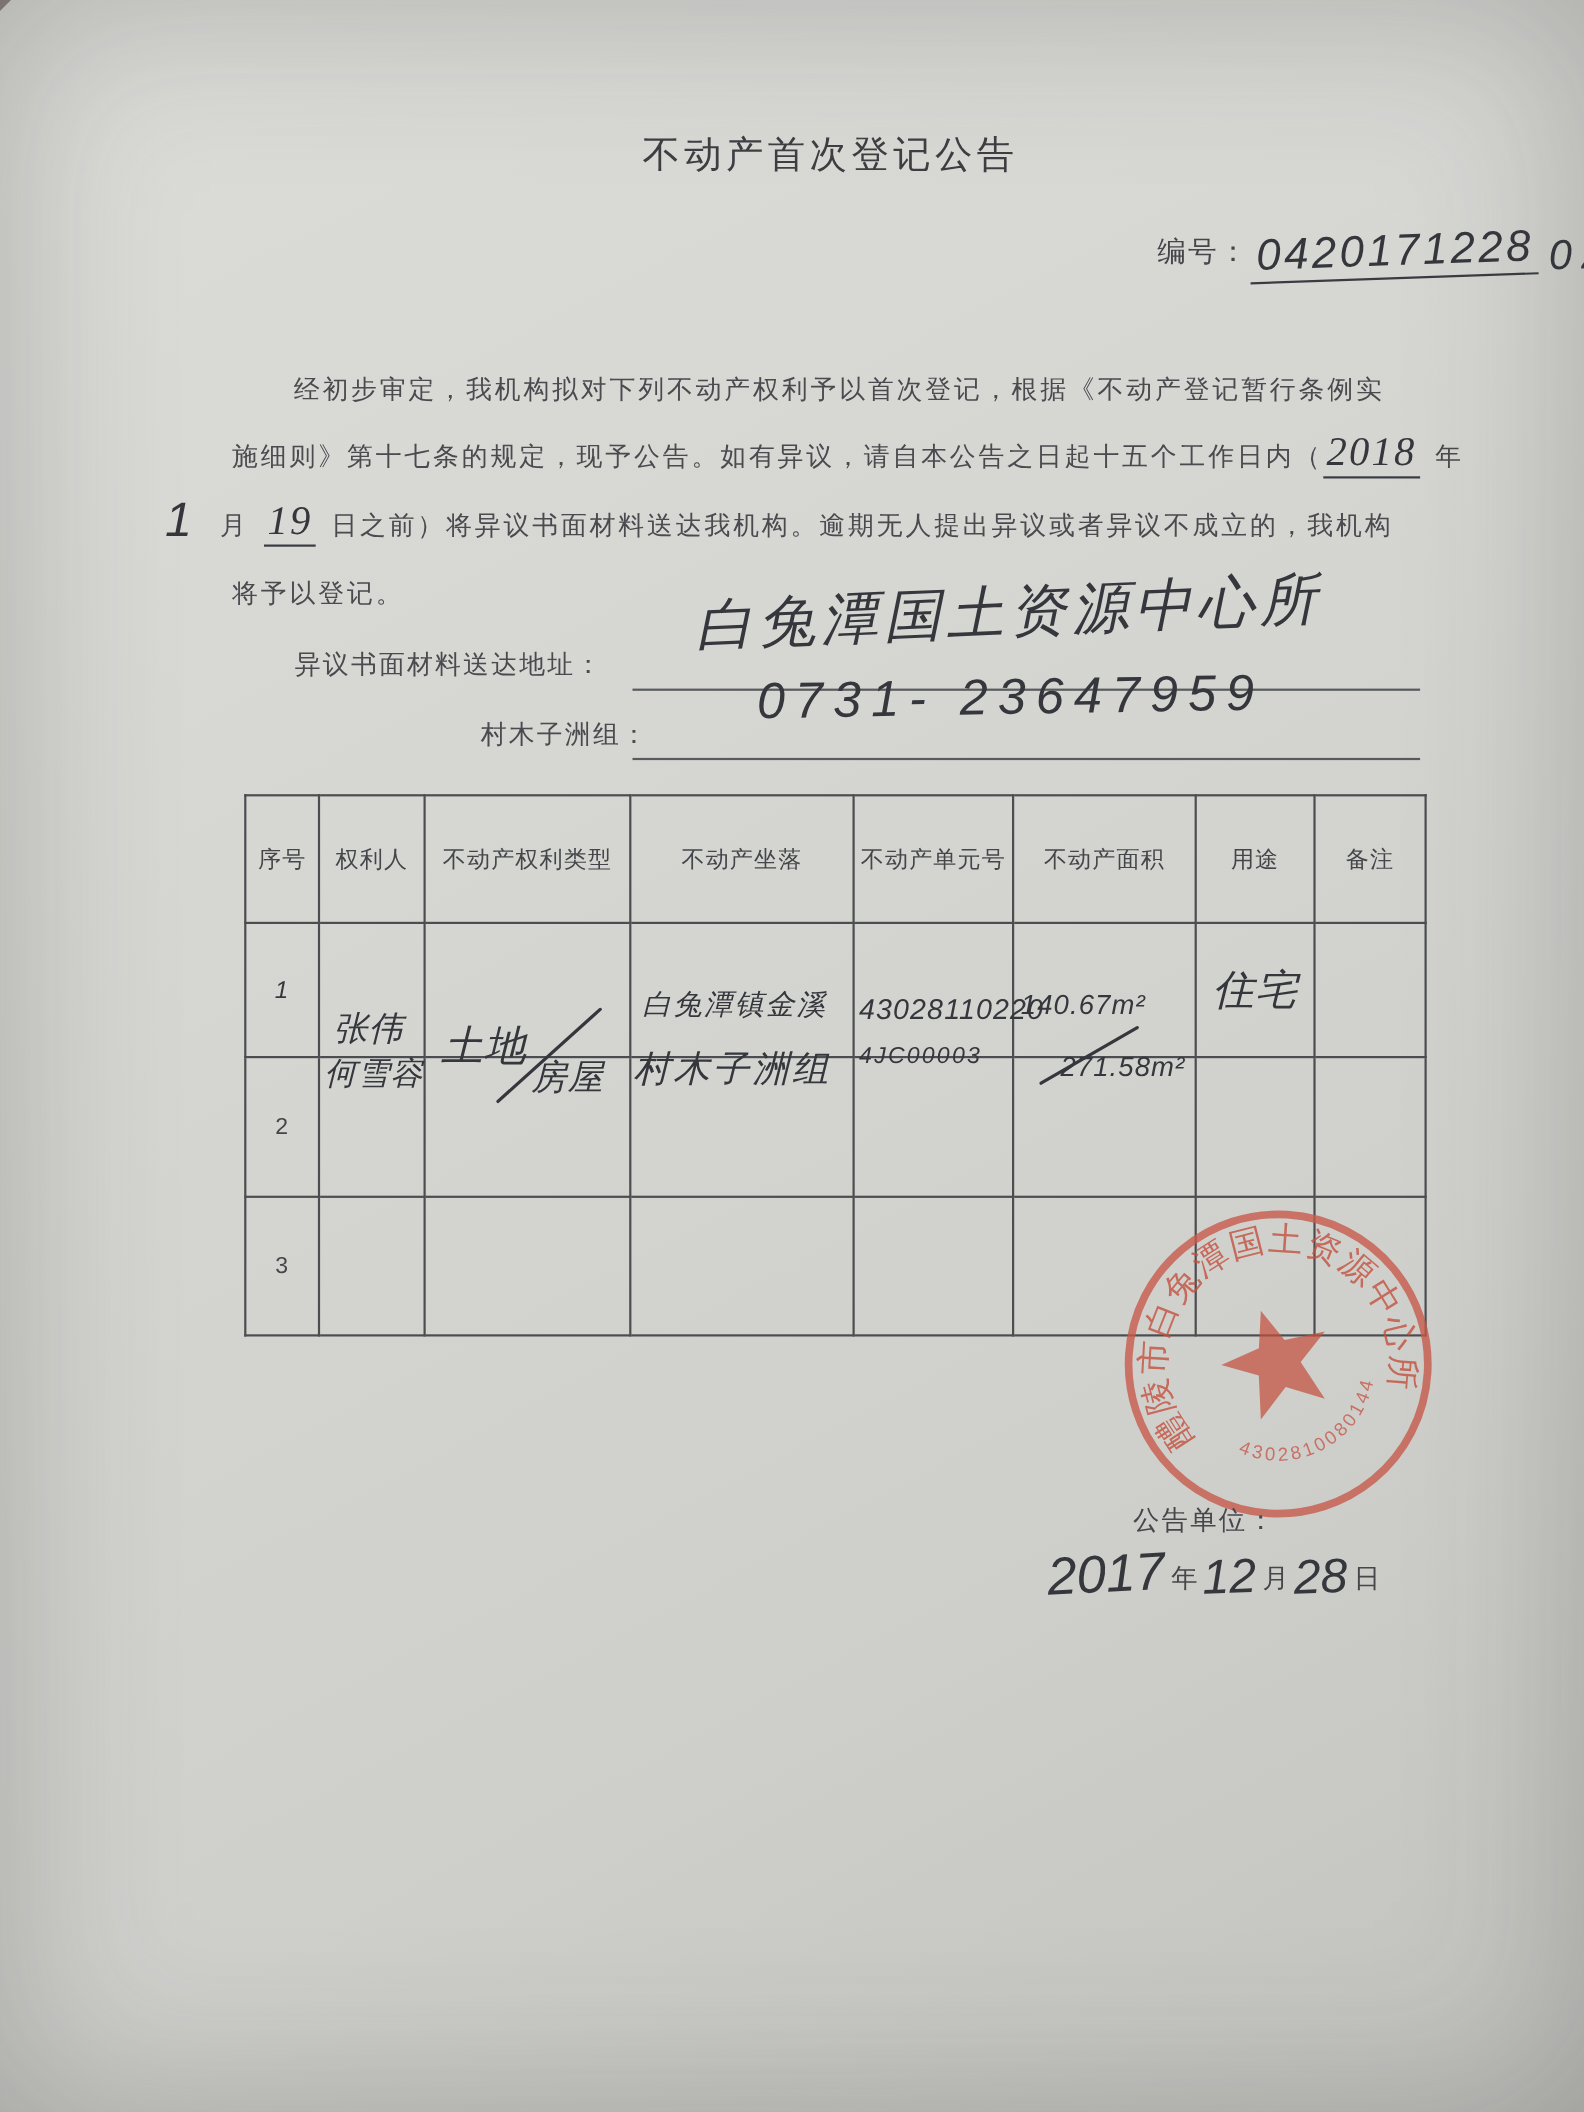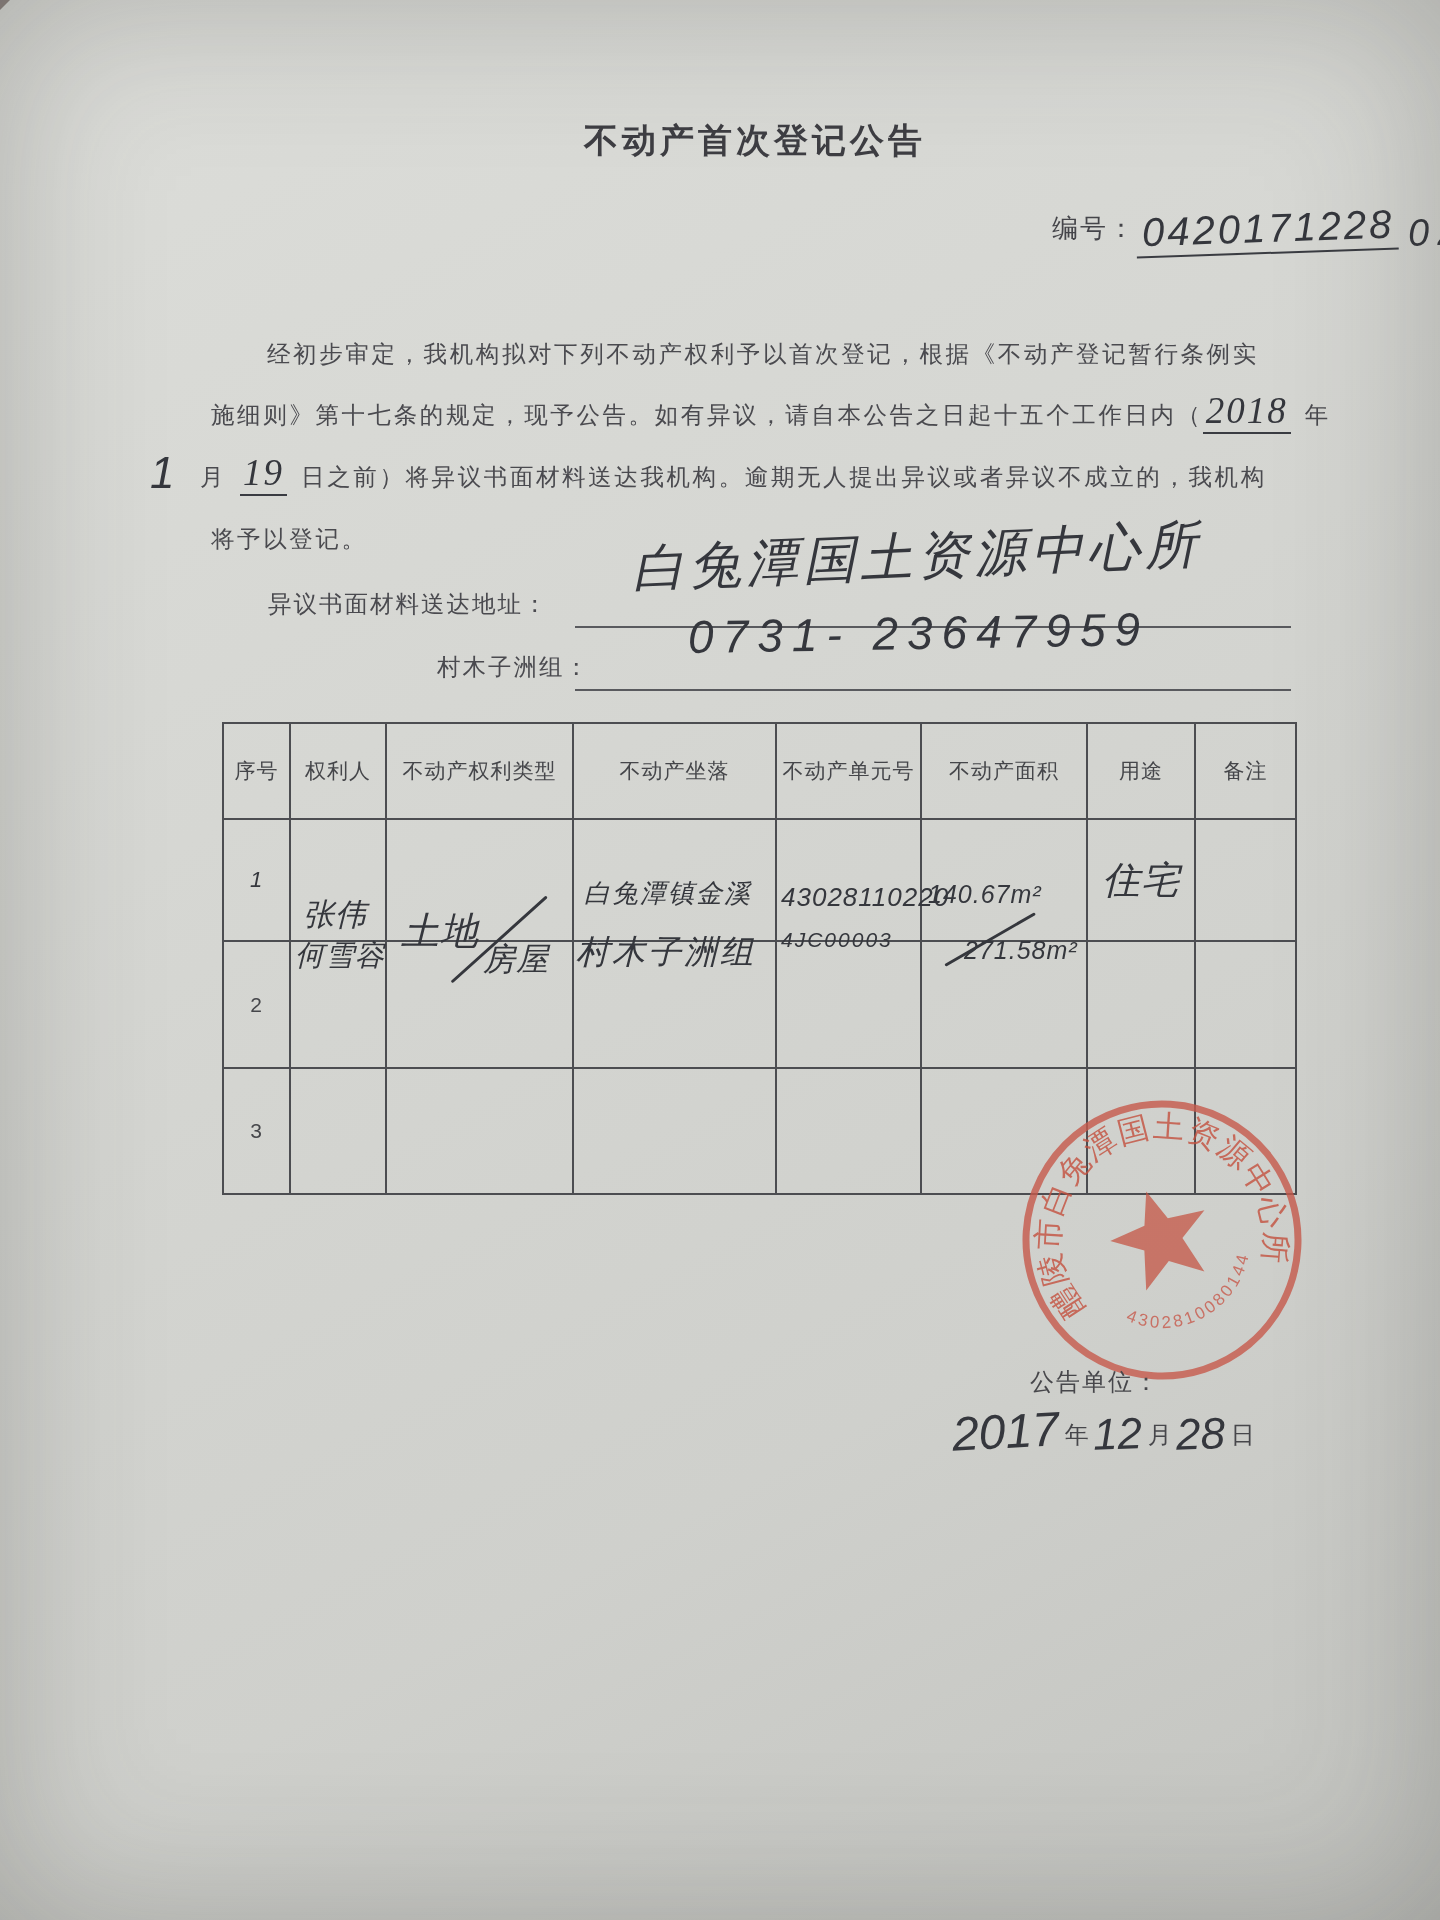--- a/index.html
+++ b/index.html
@@ -3,21 +3,21 @@
 <meta charset="utf-8">
 <style>
   html,body{margin:0;padding:0;background:#888;}
   .page{
     position:relative; width:1440px; height:1920px; overflow:hidden;
     background:linear-gradient(152deg,#dcddd9 0%,#d6d7d3 35%,#cfd0cc 70%,#c2c3bf 100%);
     font-family:"Liberation Sans", sans-serif; color:#47474b;
   }
   .vignette{position:absolute;inset:0;box-shadow:inset 0 0 160px rgba(55,55,52,.28);pointer-events:none;}
   .title{position:absolute;left:140px;top:118px;width:1230px;text-align:center;
-    font-size:34px;font-weight:700;letter-spacing:4px;color:#3e3e43;}
+    font-size:34px;font-weight:400;letter-spacing:4px;color:#3e3e43;}
   .serial{position:absolute;left:1052px;top:206px;display:flex;align-items:flex-end;white-space:nowrap;}
   .serial .lbl{font-size:26px;letter-spacing:2px;padding-bottom:8px;color:#45454a;}
   .hand{font-style:italic;color:#35373d;}
   .serial .main{font-size:40px;border-bottom:2.5px solid #3a3c42;padding:0 4px 1px 6px;letter-spacing:3px;transform:rotate(-2deg);}
   .serial .suf{font-size:38px;margin-left:10px;letter-spacing:8px;transform:rotate(-2deg);}
   .pline{position:absolute;font-size:23.5px;letter-spacing:2.6px;color:#4a4a4f;white-space:nowrap;}
   .hand-inline{font-size:37px;letter-spacing:2px;line-height:0;font-family:Liberation Serif, serif;}
   .u{border-bottom:2.5px solid #3a3c42;padding:0 3px 1px 3px;}
   .hand-month{position:absolute;left:150px;top:448px;font-size:44px;}
   .gap-l{margin-left:14px;} .gap-r{margin-right:14px;}
@@ -82,21 +82,21 @@
       <col style="width:67px">
         <col style="width:96px">
         <col style="width:187px">
         <col style="width:203px">
       <col style="width:145px">
         <col style="width:166px">
         <col style="width:108px">
         <col style="width:101px">
     </colgroup>
     <tbody>
-        <tr style="height:96px">
+        <tr style="height:116px">
       <td>序号</td>
       <td>权利人</td>
       <td>不动产权利类型</td>
       <td>不动产坐落</td>
       <td>不动产单元号</td>
       <td>不动产面积</td>
       <td>用途</td>
       <td>备注</td>
     </tr>
     <tr style="height:122px">

